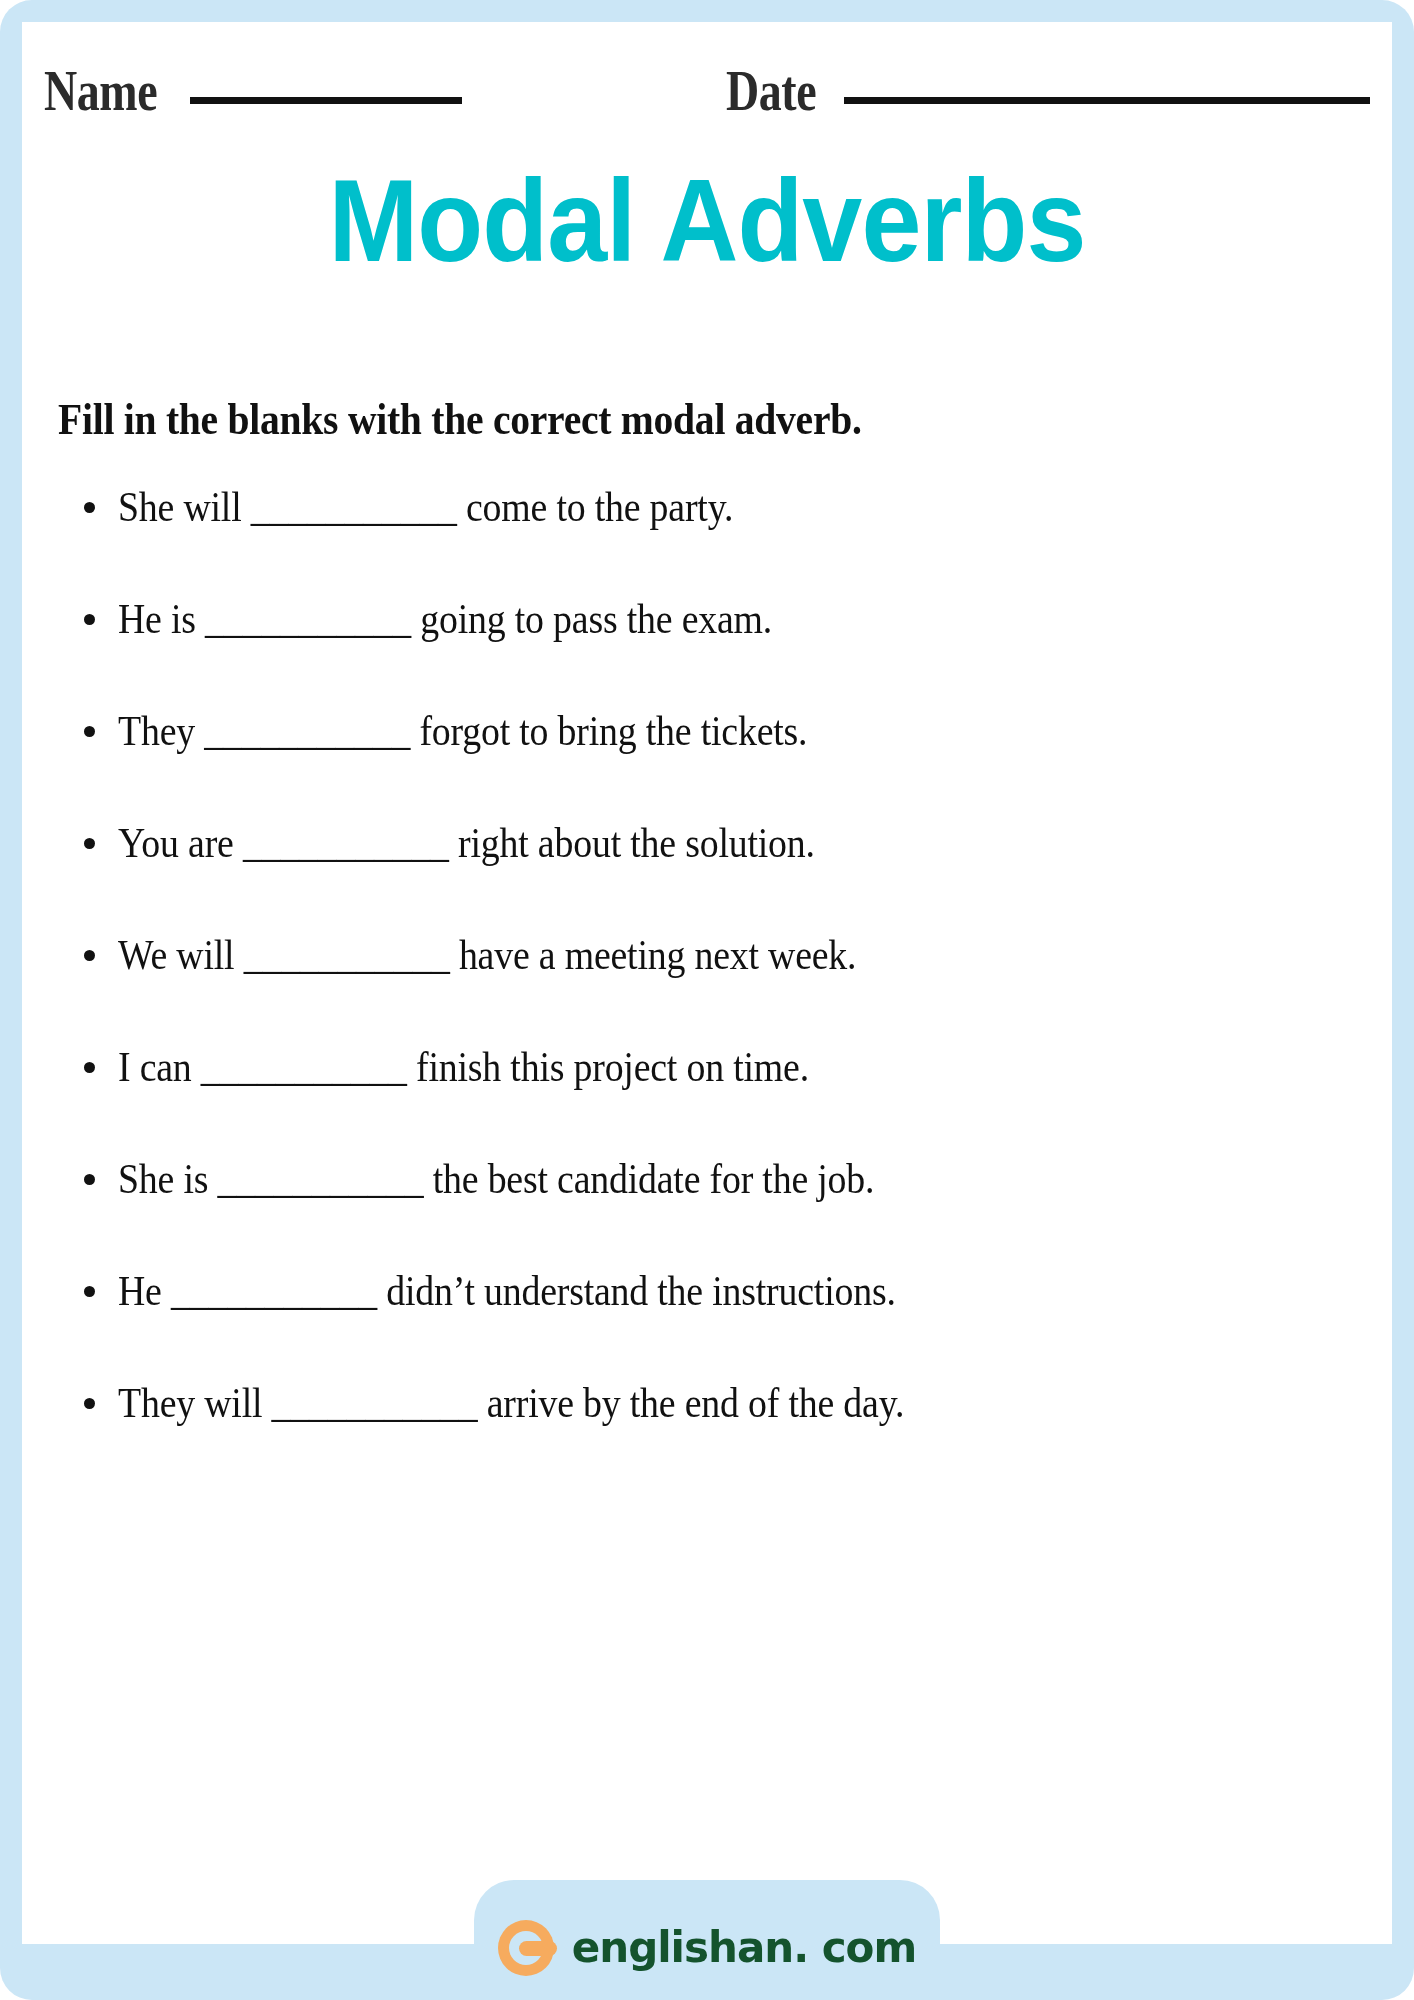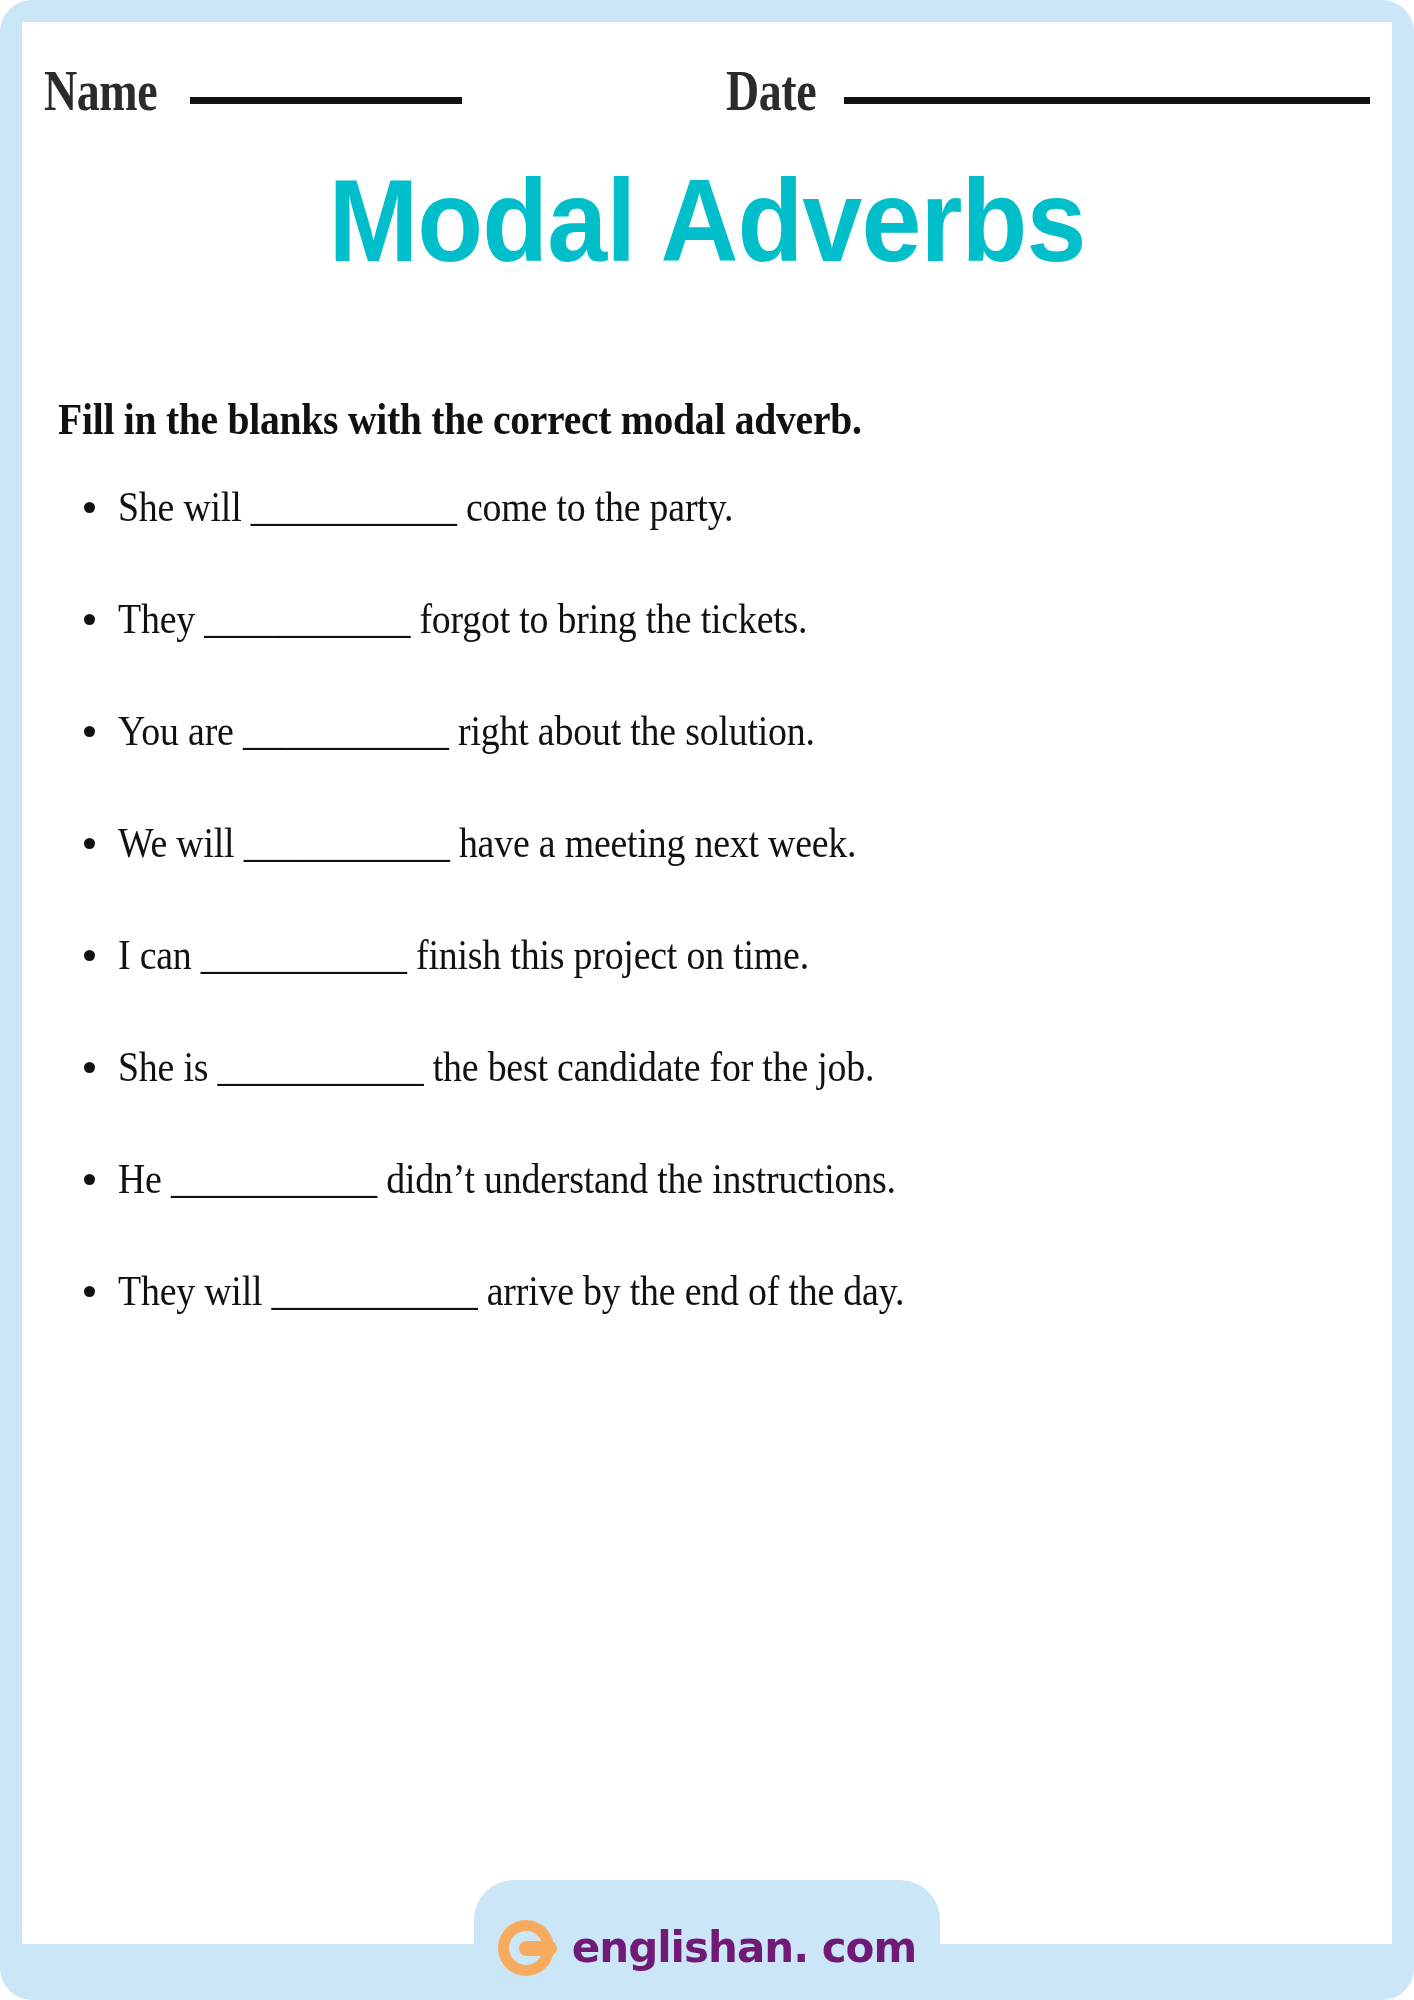--- a/index.html
+++ b/index.html
@@ -187,21 +187,21 @@
     width: 38px;
     height: 15px;
     border-radius: 8px;
     background: #f6ab5e;
   }
   .brand-text {
     font-family: "DejaVu Sans", "Liberation Sans", sans-serif;
     font-weight: bold;
     font-size: 42px;
     line-height: 44px;
-    color: #701a75;
+    color: #14532d;
     letter-spacing: -1px;
   }
 </style>
 </head>
 <body>
 
 <div class="page">
   <div class="sheet">
 
     <div class="namedate">
@@ -216,20 +216,24 @@
     </div>
 
     <div class="title">Modal Adverbs</div>
 
     <div class="instruction">Fill in the blanks with the correct modal adverb.</div>
 
     <div class="questions">
       <div class="q-item">
         <span class="q-bullet"></span>
         <span class="q-text">She will ___________ come to the party.</span>
+      </div>
+      <div class="q-item">
+        <span class="q-bullet"></span>
+        <span class="q-text">He is ___________ going to pass the exam.</span>
       </div>
       <div class="q-item">
         <span class="q-bullet"></span>
         <span class="q-text">They ___________ forgot to bring the tickets.</span>
       </div>
       <div class="q-item">
         <span class="q-bullet"></span>
         <span class="q-text">You are ___________ right about the solution.</span>
       </div>
       <div class="q-item">

